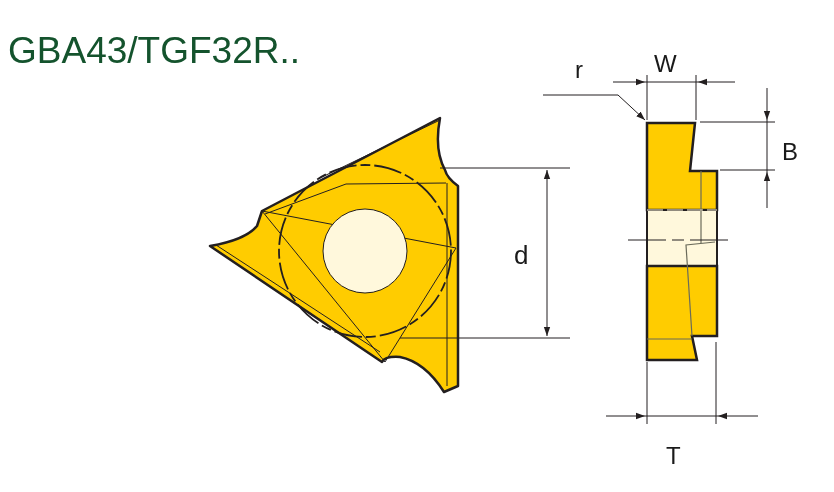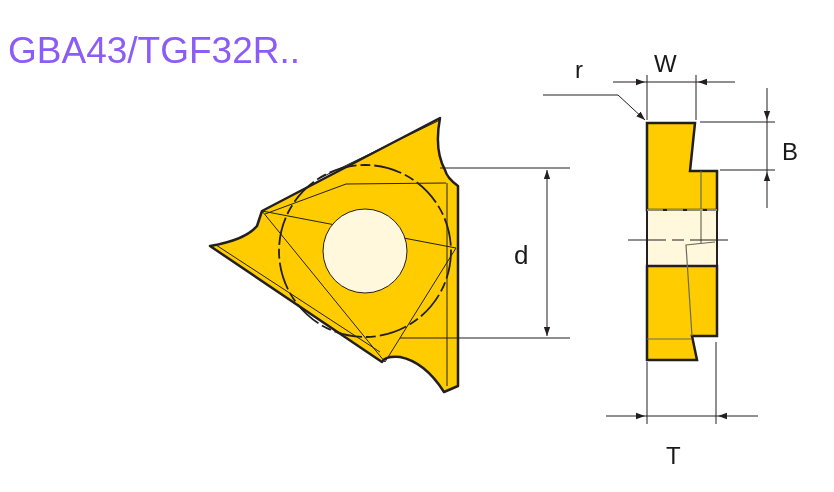--- a/index.html
+++ b/index.html
@@ -1,17 +1,17 @@
 <!DOCTYPE html>
 <html><head>
   <meta charset="utf-8">
   <style>
     html, body { margin: 0; padding: 0; background: #ffffff; }
     body { width: 834px; height: 492px; position: relative; overflow: hidden; font-family: "Liberation Sans", sans-serif; }
-    .title { position: absolute; left: 8px; top: 30px; font-size: 37px; color: #8b5cf6; letter-spacing: 0px; font-family: "Liberation Sans", sans-serif; }
+    .title { position: absolute; left: 8px; top: 30px; font-size: 37px; color: #14532d; letter-spacing: 0px; font-family: "Liberation Sans", sans-serif; }
     svg { position: absolute; left: 0; top: 0; }
     .lbl { font-family: "Liberation Sans", sans-serif; fill: #1a1a1a; }
   </style>
 </head>
 <body>
 
 <div class="title">GBA43/TGF32R..</div>
 
 <svg width="834" height="492" viewBox="0 0 834 492" xmlns="http://www.w3.org/2000/svg">
   <defs>

